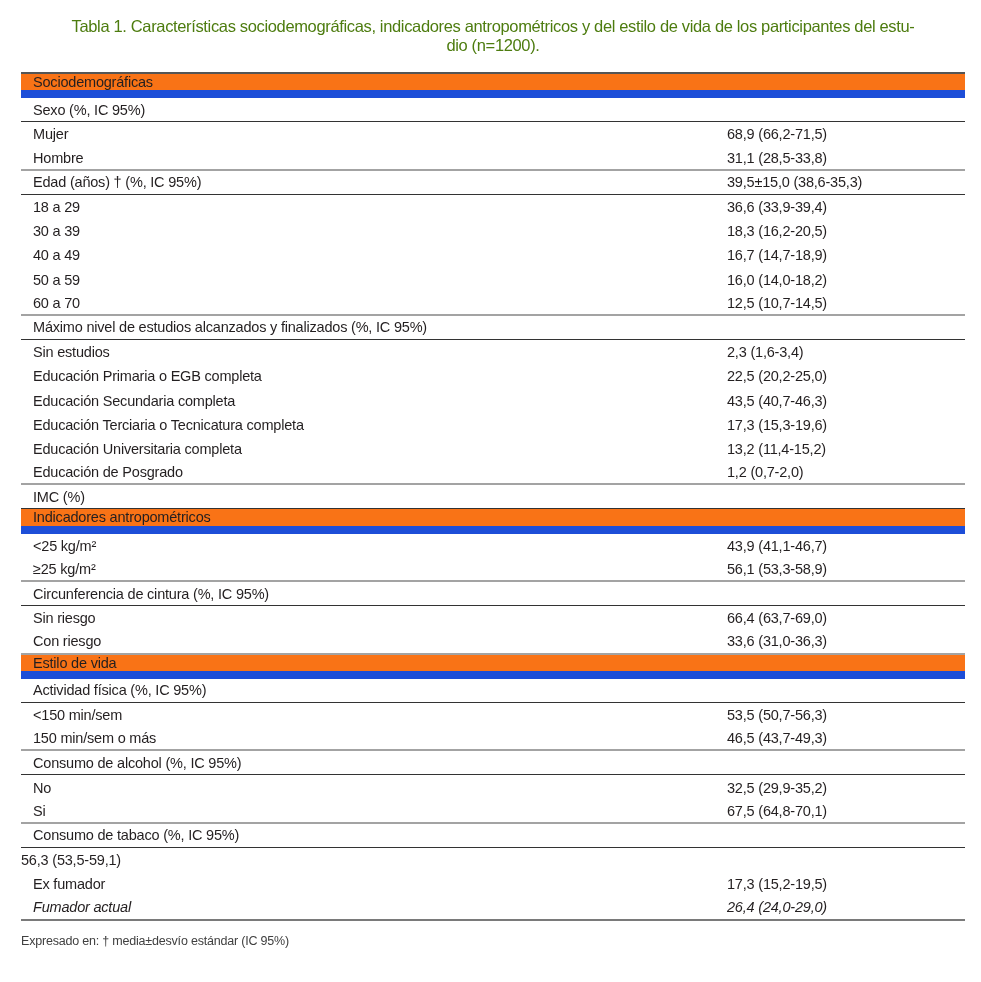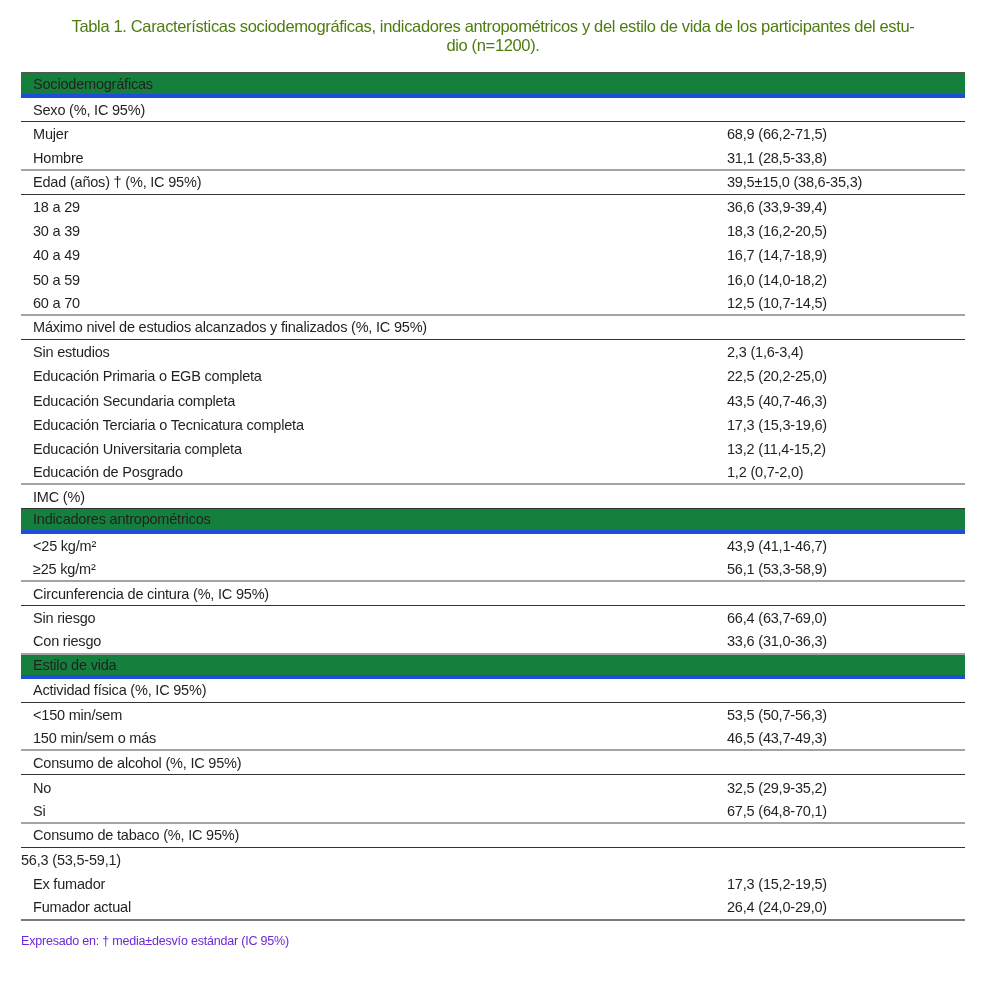--- a/index.html
+++ b/index.html
@@ -44,39 +44,40 @@
     .row .label {
       padding-left: 12px;
       width: 694px;
       white-space: nowrap;
     }
     .row .value {
       flex: 1;
       white-space: nowrap;
     }
     .row.section {
-      background: #15803d;
-      border-bottom: 4px solid #1d4ed8;
+      background: #f97316;
+      border-bottom: 8px solid #1d4ed8;
     }
     .row.group {
       border-bottom: 1.5px solid #333333;
     }
     .row.last-in-group {
       border-bottom: 2px solid #a3a3a3;
     }
     .row.table-end {
       border-bottom: 2px solid #7a7a7a;
+      font-style: italic;
     }
     .footnote {
       position: absolute;
       top: 934px;
       left: 21px;
       font-size: 12.5px;
       letter-spacing: -0.2px;
-      color: #6d28d9;
+      color: #404040;
     }
   </style>
 </head>
 <body>
 
 <div class="title">
   <div>Tabla 1. Características sociodemográficas, indicadores antropométricos y del estilo de vida de los participantes del estu-</div>
   <div>dio (n=1200).</div>
 </div>
 

